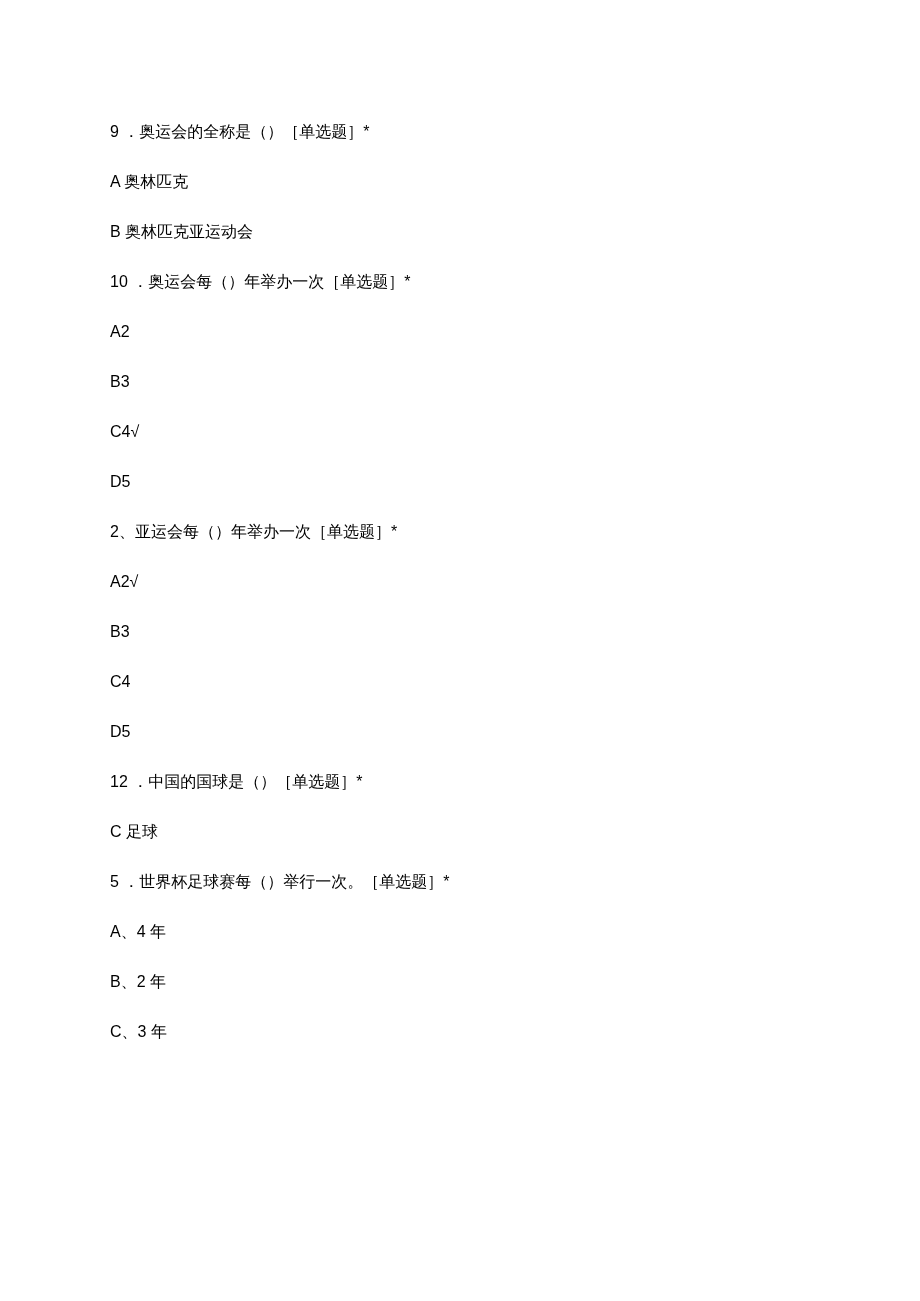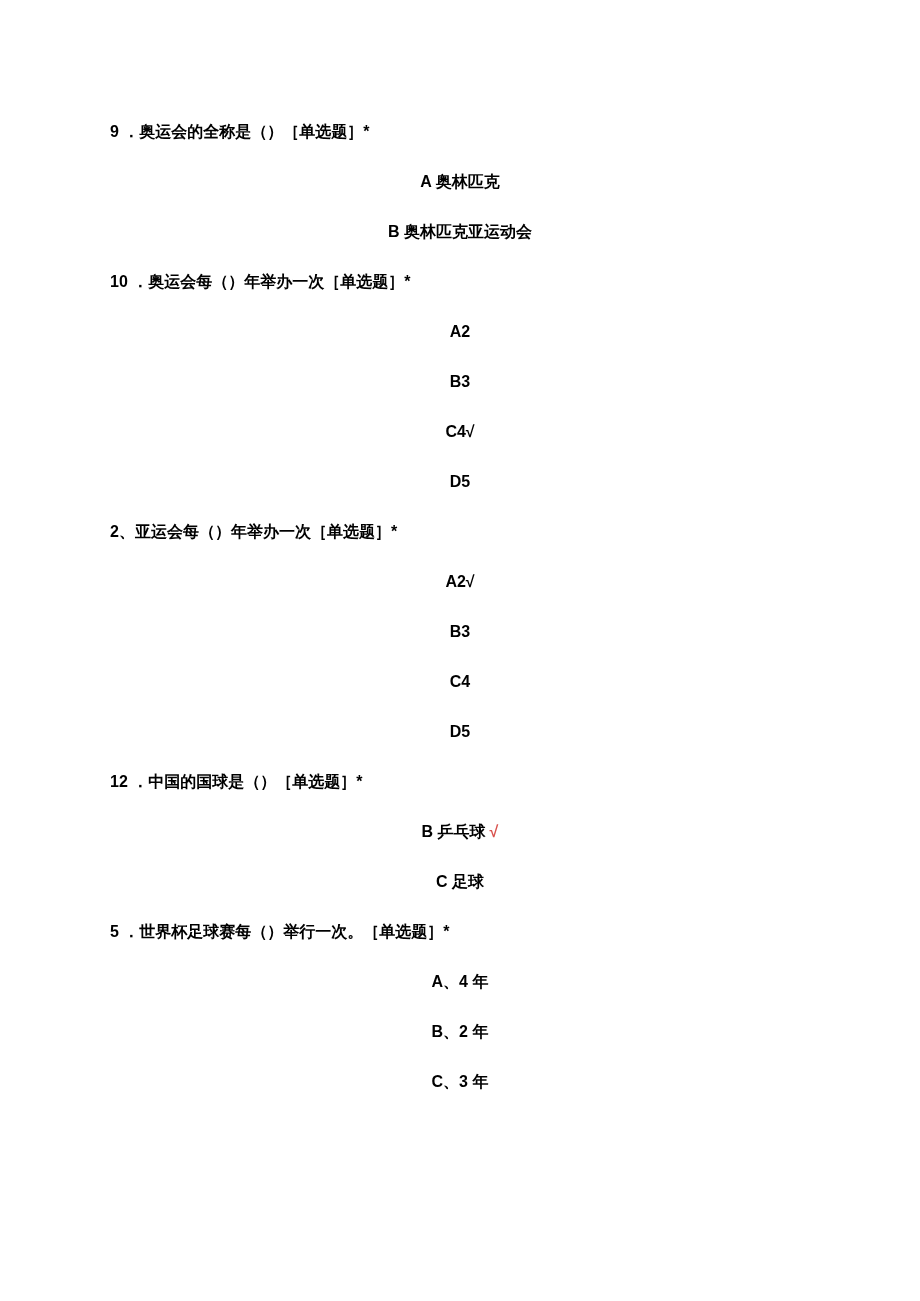--- a/index.html
+++ b/index.html
@@ -6,23 +6,23 @@
   body {
     width: 920px;
     height: 1301px;
     background: #ffffff;
     font-family: "Microsoft YaHei", "SimSun", sans-serif;
     font-size: 16px;
     color: #000000;
     padding: 120px 110px 0 110px;
     line-height: 1.5;
   }
-  .question-block { margin-bottom: 26px; font-weight: bold; }
+  .question-block { margin-bottom: 26px; }
   .question-text { margin-bottom: 26px; }
-  .option { margin-bottom: 26px; text-align: center; }
+  .option { margin-bottom: 26px; }
   .check { color: #d9534f; margin-left: 4px; }
 </style>
 </head>
 <body>
 
 <div id="content">
     <div class="question-block">
       <div class="question-text"><span>9</span><span>  ．</span><span>奥运会的全称是（）［单选题］*</span></div>
       <div class="option"><span>A 奥林匹克</span></div>
       <div class="option"><span>B 奥林匹克亚运动会</span></div>
@@ -36,21 +36,20 @@
     </div>
     <div class="question-block">
       <div class="question-text"><span>2</span><span>、</span><span>亚运会每（）年举办一次［单选题］*</span></div>
       <div class="option"><span>A2√</span></div>
       <div class="option"><span>B3</span></div>
       <div class="option"><span>C4</span></div>
       <div class="option"><span>D5</span></div>
     </div>
     <div class="question-block">
       <div class="question-text"><span>12</span><span>  ．</span><span>中国的国球是（）［单选题］*</span></div>
-      <div class="option"><span>B 乒乓球</span><span class="check">√</span></div>
       <div class="option"><span>C 足球</span></div>
     </div>
     <div class="question-block">
       <div class="question-text"><span>5</span><span>  ．</span><span>世界杯足球赛每（）举行一次。［单选题］*</span></div>
       <div class="option"><span>A、4 年</span></div>
       <div class="option"><span>B、2 年</span></div>
       <div class="option"><span>C、3 年</span></div>
     </div>
   </div>
 

